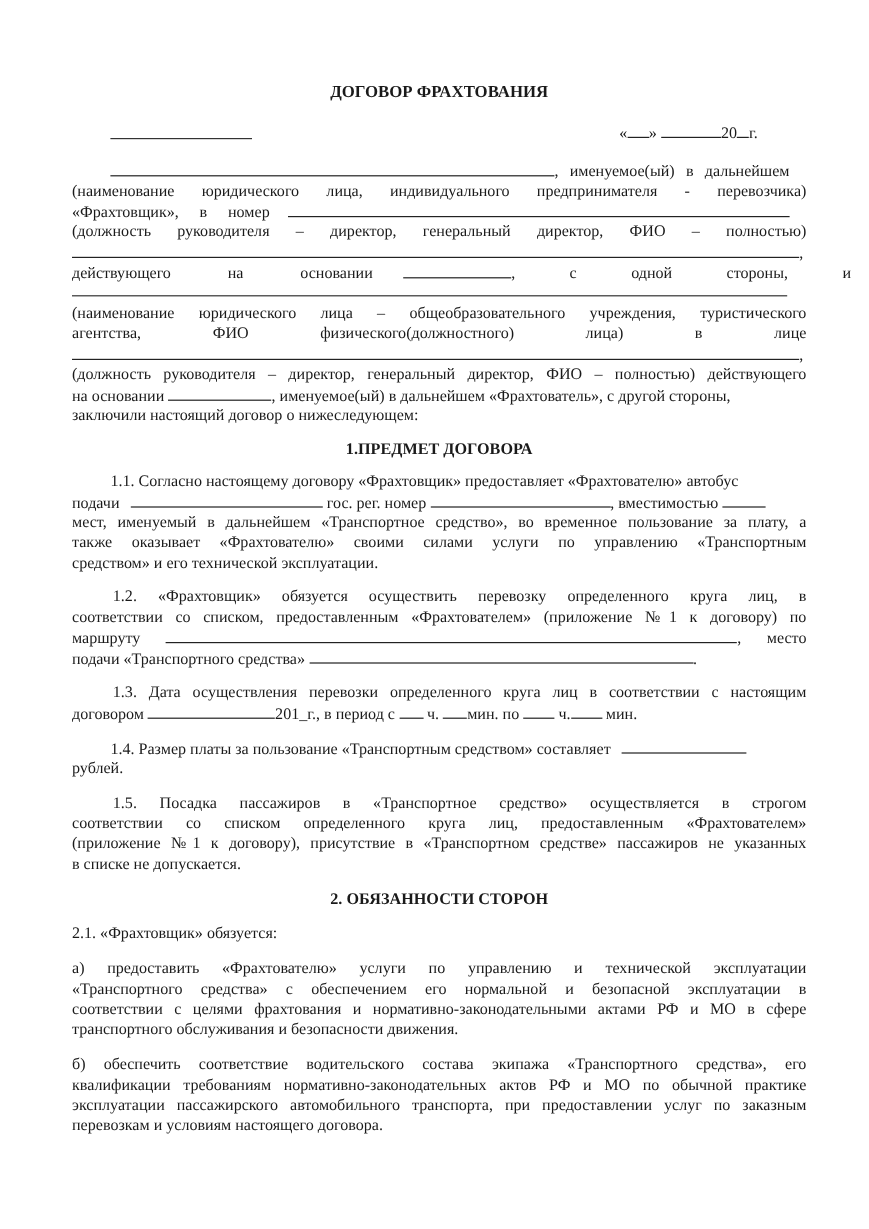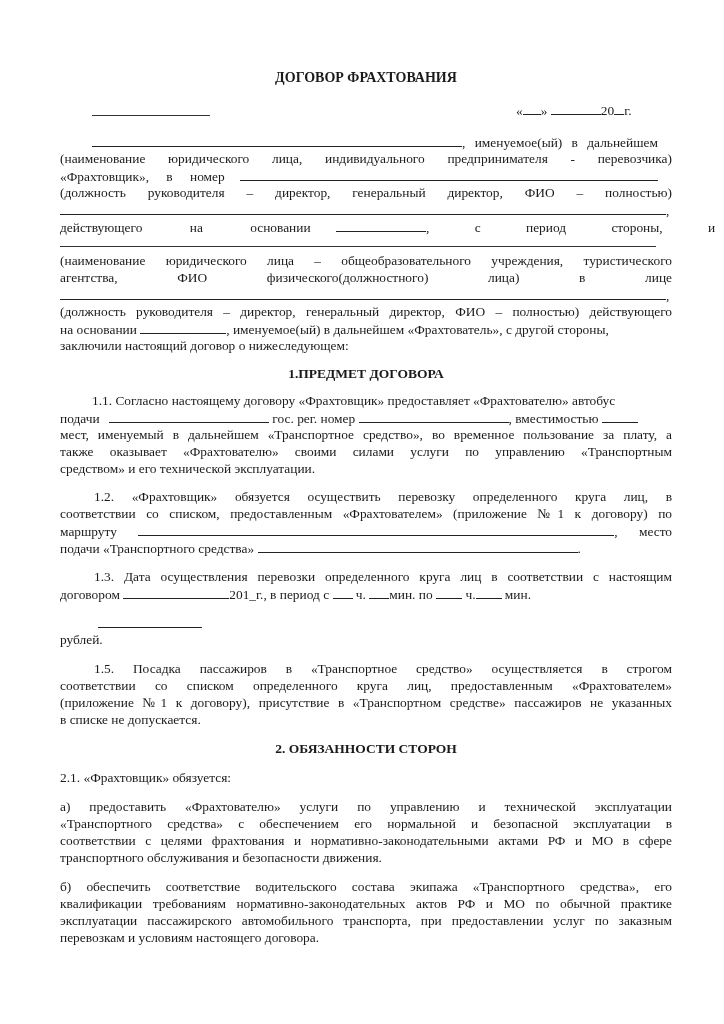--- a/index.html
+++ b/index.html
@@ -34,21 +34,21 @@
   <div class="line" style="top:168px;">
     <span style="word-spacing:14px">«Фрахтовщик», в номер</span>
     <span class="blank" style="width:418px; margin-left:12px"></span>
   </div>
   <div class="line j" style="top:185px;">(должность руководителя – директор, генеральный директор, ФИО – полностью)</div>
   <div class="line" style="top:202px;">
     <span class="blank" style="width:606px"></span><span>,</span>
   </div>
   <div class="line" style="top:219px;">
     <span style="word-spacing:44px">действующего на основании</span>
-    <span class="blank" style="width:90px; margin-left:22px"></span><span style="word-spacing:42px">, с период стороны, и</span>
+    <span class="blank" style="width:90px; margin-left:22px"></span><span style="word-spacing:42px">, с одной стороны, и</span>
   </div>
   <div class="ul" style="left:0; top:246px; width:596px;"></div>
   <div class="line j" style="top:253px;">(наименование юридического лица – общеобразовательного учреждения, туристического</div>
   <div class="line j" style="top:270px;">агентства, ФИО физического(должностного) лица) в лице</div>
   <div class="line" style="top:287px;">
     <span class="blank" style="width:606px"></span><span>,</span>
   </div>
   <div class="line j" style="top:304px;">(должность руководителя – директор, генеральный директор, ФИО – полностью) действующего</div>
   <div class="line" style="top:321px;">
     <span>на основании</span>
@@ -87,20 +87,21 @@
     <span class="blank" style="width:106px"></span><span>201_г., в период с</span>
     <span class="blank" style="width:20px"></span>
     <span>ч.</span>
     <span class="blank" style="width:20px"></span><span>мин. по</span>
     <span class="blank" style="width:26px"></span>
     <span>ч.</span><span class="blank" style="width:26px"></span>
     <span>мин.</span>
   </div>
 
   <div class="line" style="top:615px; left:32px;">
+    <span>1.4. Размер платы за пользование «Транспортным средством» составляет</span>
     <span class="blank" style="width:104px; margin-left:6px"></span>
   </div>
   <div class="line" style="top:632px;">рублей.</div>
 
   <div class="line j ind" style="top:661px;">1.5. Посадка пассажиров в «Транспортное средство» осуществляется в строгом</div>
   <div class="line j" style="top:678px;">соответствии со списком определенного круга лиц, предоставленным «Фрахтователем»</div>
   <div class="line j" style="top:695px;">(приложение №1 к договору), присутствие в «Транспортном средстве» пассажиров не указанных</div>
   <div class="line" style="top:712px;">в списке  не допускается.</div>
 
   <div class="h" style="top:741px;">2. ОБЯЗАННОСТИ СТОРОН</div>

